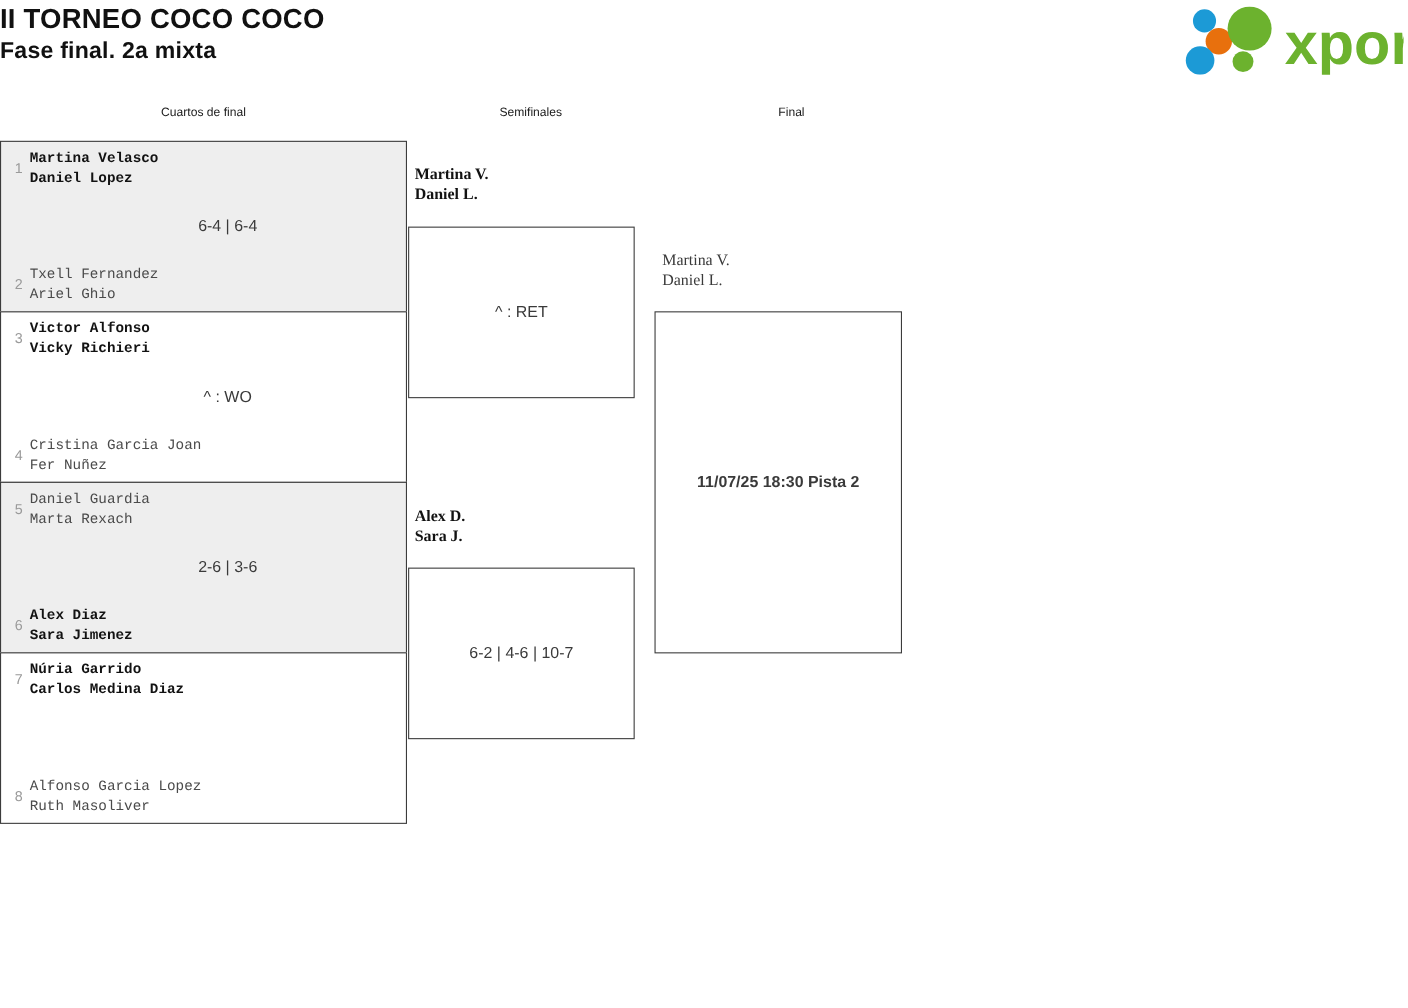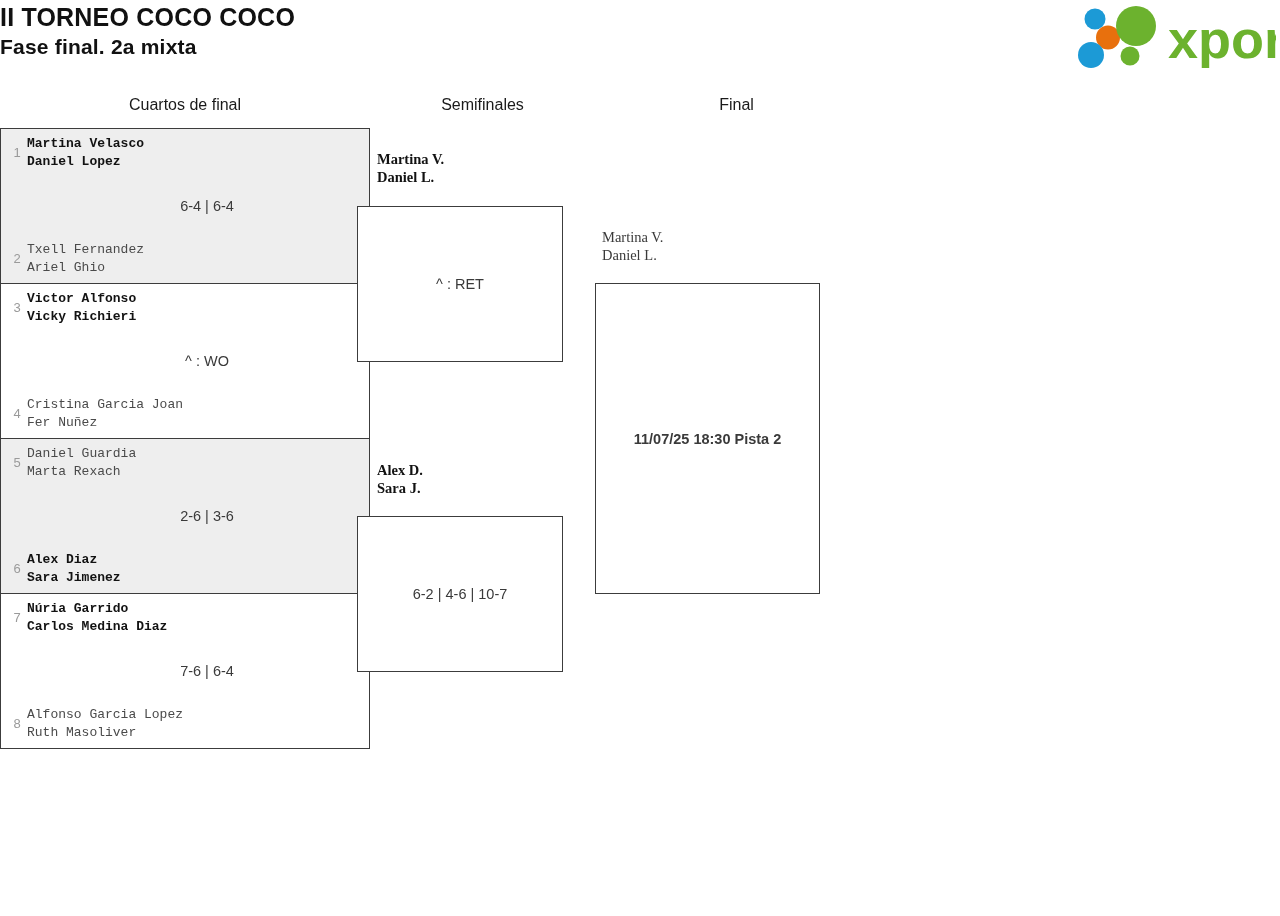--- a/index.html
+++ b/index.html
@@ -21,46 +21,46 @@
   .title-line2 {
     font-size: 21px; font-weight: bold; letter-spacing: .2px;
     color: #111111; line-height: 30px; white-space: nowrap;
   }
 
   .logo { position: absolute; left: 1052px; top: 6px; width: 224px; height: 62px; }
   .logo svg { display: block; }
 
   
   .col-head {
-    position: absolute; top: 96px; font-size: 16px; color: #1a1a1a;
+    position: absolute; top: 96px; font-size: 11px; color: #1a1a1a;
     text-align: center; white-space: nowrap;
   }
   #head-qf  { left: 0px;   width: 370px; }
   #head-sf  { left: 370px; width: 225px; }
-  #head-fin { left: 624px; width: 225px; }
+  #head-fin { left: 607px; width: 225px; }
 
   
   .bracket { position: absolute; left: 0; top: 128px; width: 860px; height: 630px; }
 
   .match {
     position: absolute;
     border: 1px solid #3c3c3c;
     background: #ffffff;
   }
   .match.shaded { background: #eeeeee; }
 
   
   .qf { left: 0px; width: 370px; height: 156px; }
   #qf-1 { top: 0px; }
   #qf-2 { top: 155px; }
   #qf-3 { top: 310px; }
   #qf-4 { top: 465px; }
 
   
-  .sf { left: 357px; width: 206px; height: 156px; }
+  .sf { left: 371px; width: 206px; height: 156px; }
   #sf-1 { top: 78px; }
   #sf-2 { top: 388px; }
 
   
   .fin { left: 595px; width: 225px; height: 311px; font-weight: bold; }
   #fin-1 { top: 155px; }
 
   
   .team {
     position: absolute; left: 0; right: 0;
@@ -179,21 +179,20 @@
     </div>
 
     <div class="match qf" id="qf-4">
       <div class="team top">
         <span class="seed">7</span>
         <span class="names winner">
           <span class="n">Núria Garrido</span>
           <span class="n">Carlos Medina Diaz</span>
         </span>
       </div>
-      <div class="score qf-score">7-6 | 6-4</div>
       <div class="team bottom">
         <span class="seed">8</span>
         <span class="names">
           <span class="n">Alfonso Garcia Lopez</span>
           <span class="n">Ruth Masoliver</span>
         </span>
       </div>
     </div>
 
     <div class="outside-team winner" style="left:377px; top:22px;">

